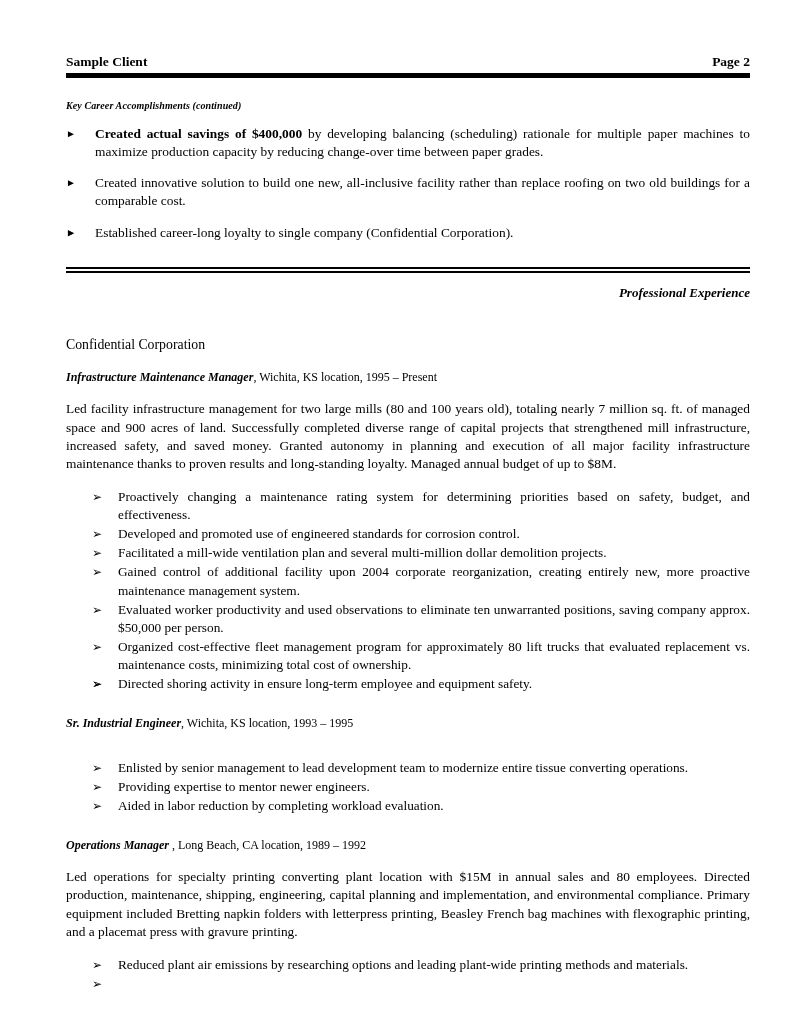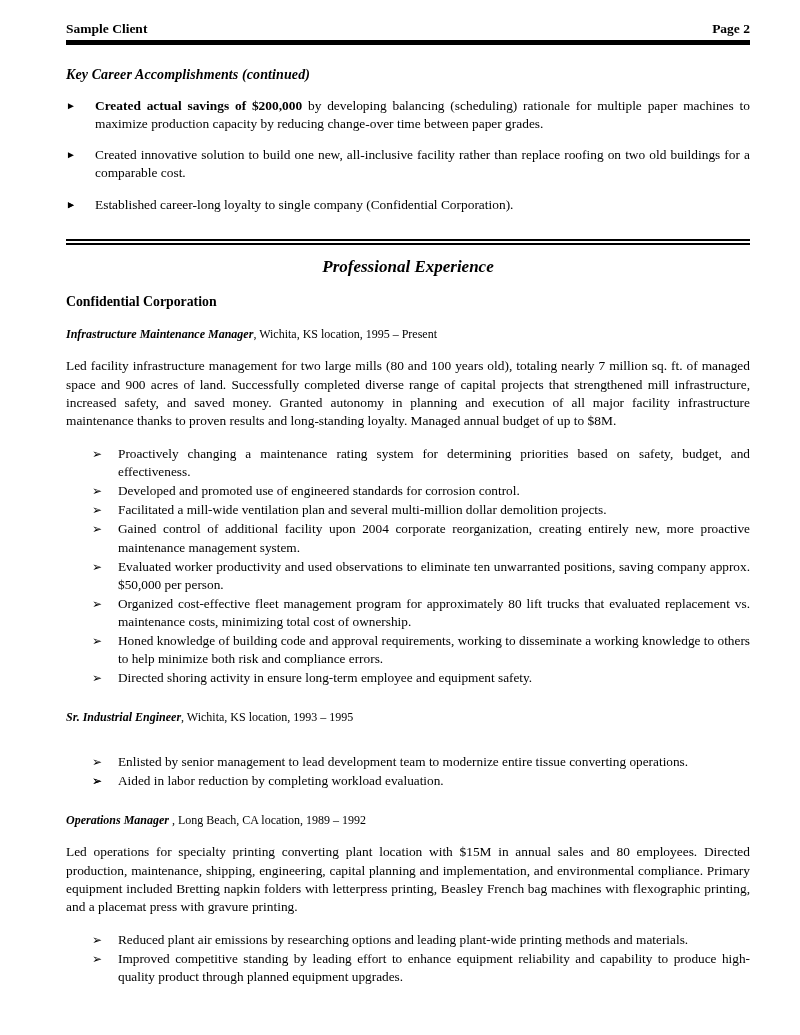--- a/index.html
+++ b/index.html
@@ -12,21 +12,21 @@
     height: 1035px;
     font-family: "Liberation Serif", "DejaVu Serif", serif;
     color: #000000;
     -webkit-font-smoothing: antialiased;
   }
   .page {
     position: relative;
     width: 800px;
     height: 1035px;
     box-sizing: border-box;
-    padding: 22px 50px 0 66px;
+    padding: 55px 50px 0 66px;
   }
   .content {
     width: 684px;
   }
 
   
   .doc-header {
     display: flex;
     justify-content: space-between;
     align-items: flex-end;
@@ -37,21 +37,21 @@
   }
   .header-rule {
     width: 684px;
     height: 5px;
     background: #000000;
     margin-bottom: 22px;
   }
 
   
   .section-heading {
-    font-size: 14px;
+    font-size: 10px;
     font-weight: bold;
     font-style: italic;
     letter-spacing: 0.1px;
     margin-bottom: 14px;
   }
 
   
   .bullet-list {
     margin: 0;
     padding: 0;
@@ -79,31 +79,31 @@
   .divider-double {
     width: 684px;
     height: 6px;
     margin: 26px 0 0 0;
     border-top: 2px solid #000000;
     border-bottom: 2px solid #000000;
     box-sizing: border-box;
     background: #ffffff;
   }
   .center-title {
-    text-align: center;
-    font-size: 17px;
+    text-align: right;
+    font-size: 13px;
     font-weight: bold;
     font-style: italic;
-    margin: 12px 0 17px 0;
+    margin: 12px 0 36px 0;
   }
 
   
   .company-name {
     font-size: 13.8px;
-    font-weight: bold;
+    font-weight: normal;
     margin-bottom: 17px;
   }
   .job-line {
     font-size: 12px;
     margin-bottom: 15px;
   }
   .job-title {
     font-weight: bold;
     font-style: italic;
   }
@@ -148,21 +148,21 @@
 
     <div class="doc-header">
       <span>Sample Client</span>
       <span>Page 2</span>
     </div>
     <div class="header-rule"></div>
 
     <div class="section-heading">Key Career Accomplishments (continued)</div>
 
     <ul class="bullet-list" id="accomplishments-list">
-        <li class="bullet-item"><span class="bullet-marker">►</span><b>Created actual savings of $200,000</b><span> by developing balancing (scheduling) rationale for multiple paper machines to maximize production capacity by reducing change-over time between paper grades.</span></li>
+        <li class="bullet-item"><span class="bullet-marker">►</span><b>Created actual savings of $400,000</b><span> by developing balancing (scheduling) rationale for multiple paper machines to maximize production capacity by reducing change-over time between paper grades.</span></li>
         <li class="bullet-item"><span class="bullet-marker">►</span><span>Created innovative solution to build one new, all-inclusive facility rather than replace roofing on two old buildings for a comparable cost.</span></li>
         <li class="bullet-item"><span class="bullet-marker">►</span></li>
         <li class="bullet-item"><span class="bullet-marker">►</span><span>Established career-long loyalty to single company (Confidential Corporation).</span></li>
       </ul>
 
     <div class="divider-double"></div>
     <div class="center-title">Professional Experience</div>
 
     <div class="company-name">Confidential Corporation</div>
 
@@ -170,39 +170,39 @@
         <div>
           <div class="job-line"><span class="job-title">Infrastructure Maintenance Manager</span><span>, Wichita, KS location, 1995 – Present</span></div>
           <p class="body-para">Led facility infrastructure management for two large mills (80 and 100 years old), totaling nearly 7 million sq. ft. of managed space and 900 acres of land. Successfully completed diverse range of capital projects that strengthened mill infrastructure, increased safety, and saved money. Granted autonomy in planning and execution of all major facility infrastructure maintenance thanks to proven results and long-standing loyalty. Managed annual budget of up to $8M.</p>
           <ul class="sub-list">
             <li class="sub-item"><span class="sub-marker">➢</span><span>Proactively changing a maintenance rating system for determining priorities based on safety, budget, and effectiveness.</span></li>
             <li class="sub-item"><span class="sub-marker">➢</span><span>Developed and promoted use of engineered standards for corrosion control.</span></li>
             <li class="sub-item"><span class="sub-marker">➢</span><span>Facilitated a mill-wide ventilation plan and several multi-million dollar demolition projects.</span></li>
             <li class="sub-item"><span class="sub-marker">➢</span><span>Gained control of additional facility upon 2004 corporate reorganization, creating entirely new, more proactive maintenance management system.</span></li>
             <li class="sub-item"><span class="sub-marker">➢</span><span>Evaluated worker productivity and used observations to eliminate ten unwarranted positions, saving company approx. $50,000 per person.</span></li>
             <li class="sub-item"><span class="sub-marker">➢</span><span>Organized cost-effective fleet management program for approximately 80 lift trucks that evaluated replacement vs. maintenance costs, minimizing total cost of ownership.</span></li>
-            <li class="sub-item"><span class="sub-marker">➢</span><span>Honed knowledge of building code and approval requirements, working to disseminate a working knowledge to others to help minimize both risk and compliance errors.</span></li>
+            <li class="sub-item"><span class="sub-marker">➢</span></li>
             <li class="sub-item"><span class="sub-marker">➢</span><span>Directed shoring activity in ensure long-term employee and equipment safety.</span></li>
           </ul>
           <div class="spacer-lg"></div>
         </div>
         <div>
           <div class="job-line"><span class="job-title">Sr. Industrial Engineer</span><span>, Wichita, KS location, 1993 – 1995</span></div>
           <div class="spacer-sm"></div>
           <ul class="sub-list">
             <li class="sub-item"><span class="sub-marker">➢</span><span>Enlisted by senior management to lead development team to modernize entire tissue converting operations.</span></li>
-            <li class="sub-item"><span class="sub-marker">➢</span></li>
+            <li class="sub-item"><span class="sub-marker">➢</span><span>Providing expertise to mentor newer engineers.</span></li>
             <li class="sub-item"><span class="sub-marker">➢</span><span>Aided in labor reduction by completing workload evaluation.</span></li>
           </ul>
           <div class="spacer-lg"></div>
         </div>
         <div>
           <div class="job-line"><span class="job-title">Operations Manager </span><span>, Long Beach, CA location, 1989 – 1992</span></div>
           <p class="body-para">Led operations for specialty printing converting plant location with $15M in annual sales and 80 employees. Directed production, maintenance, shipping, engineering, capital planning and implementation, and environmental compliance. Primary equipment included Bretting napkin folders with letterpress printing, Beasley French bag machines with flexographic printing, and a placemat press with gravure printing.</p>
           <ul class="sub-list">
             <li class="sub-item"><span class="sub-marker">➢</span><span>Reduced plant air emissions by researching options and leading plant-wide printing methods and materials.</span></li>
-            <li class="sub-item"><span class="sub-marker">➢</span><span>Improved competitive standing by leading effort to enhance equipment reliability and capability to produce high-quality product through planned equipment upgrades.</span></li>
+            <li class="sub-item"><span class="sub-marker">➢</span></li>
           </ul>
         </div>
       </div>
 
   </div>
 </div>
 
 </body></html>

